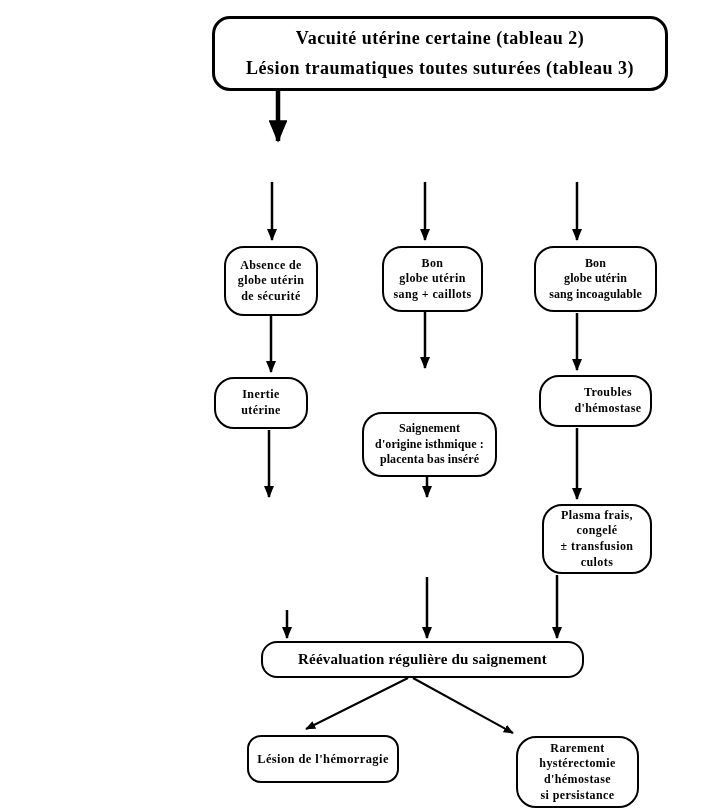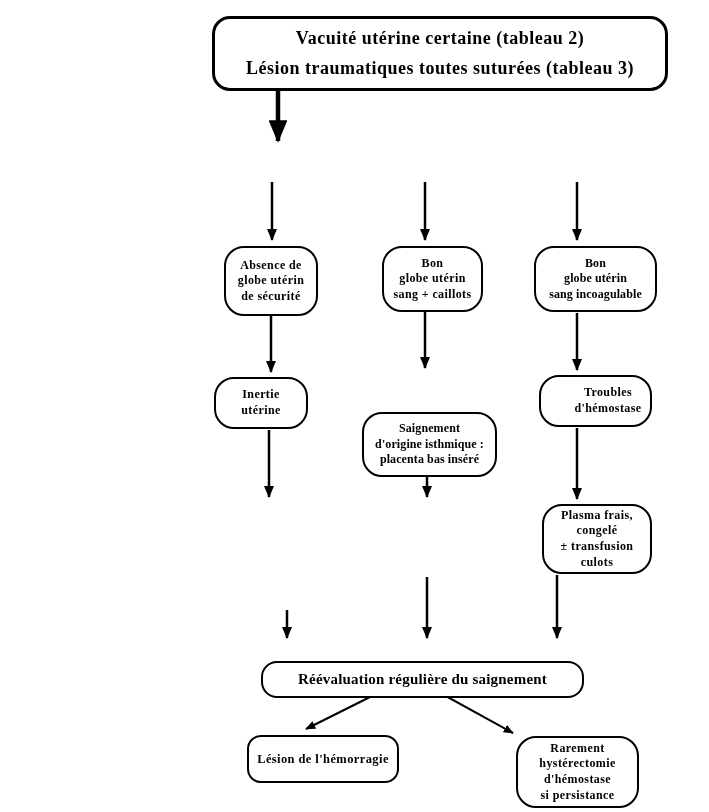--- a/index.html
+++ b/index.html
@@ -117,21 +117,21 @@
   <div class="node n-small" style="left:539px; top:375px; width:113px; height:52px;padding-left:28px;">Troubles
 d'hémostase</div>
 
 
 
   <div class="node n-small" style="left:542px; top:504px; width:110px; height:70px;">Plasma frais,
 congelé
 ± transfusion
 culots</div>
 
-  <div class="node n-banner" style="left:261px; top:641px; width:323px; height:37px;margin-top:20px;">Réévaluation régulière du saignement</div>
+  <div class="node n-banner" style="left:261px; top:641px; width:323px; height:37px;">Réévaluation régulière du saignement</div>
 
   <div class="node n-end" style="left:247px; top:735px; width:152px; height:48px;">Lésion de l'hémorragie</div>
 
   <div class="node n-small" style="left:516px; top:736px; width:123px; height:72px;">Rarement
 hystérectomie
 d'hémostase
 si persistance</div>
 
 </div>
 

